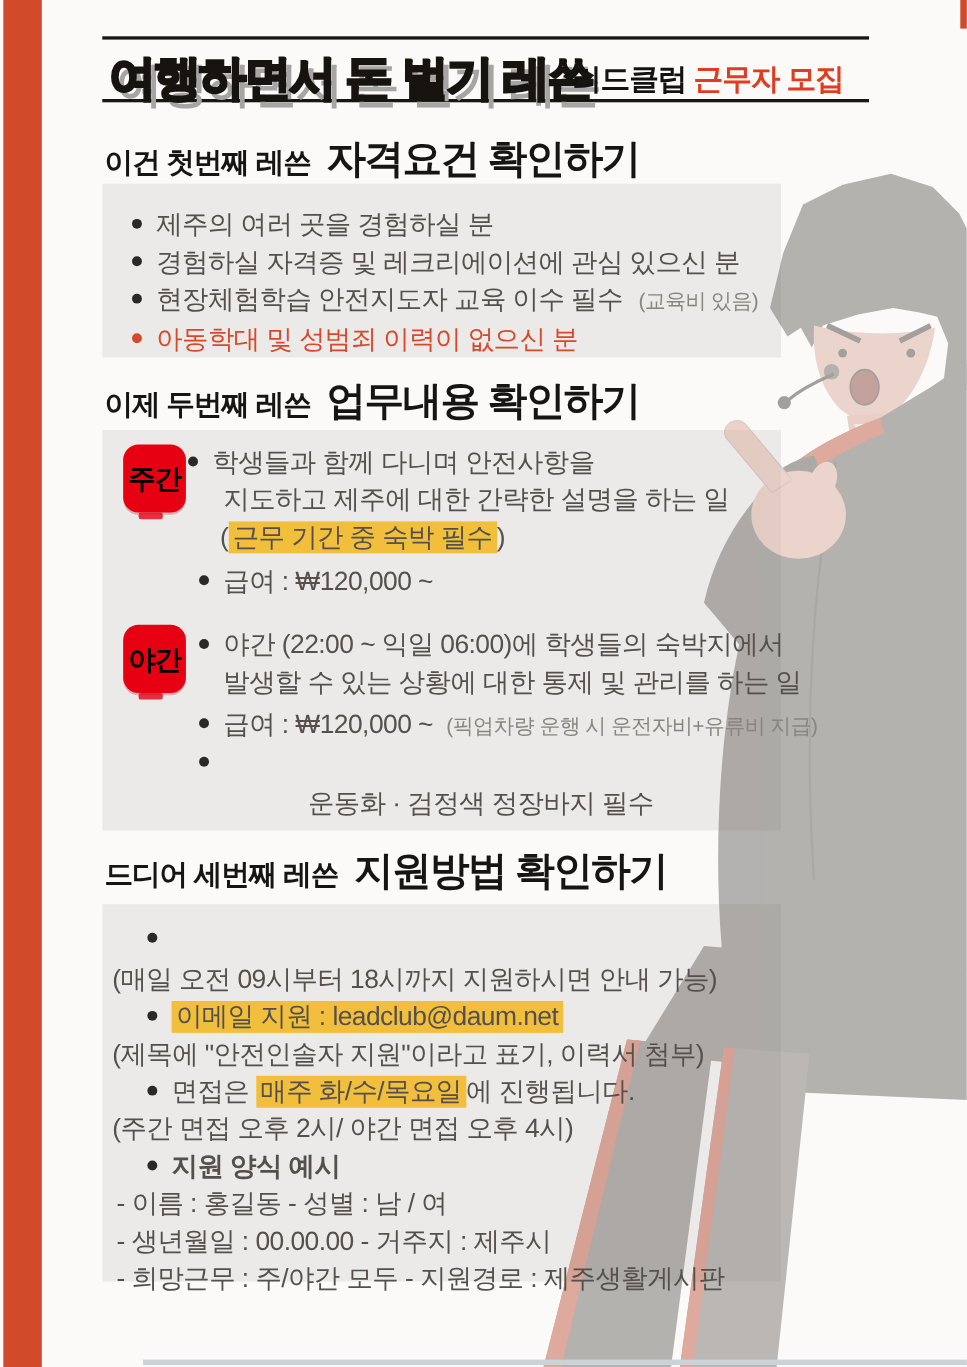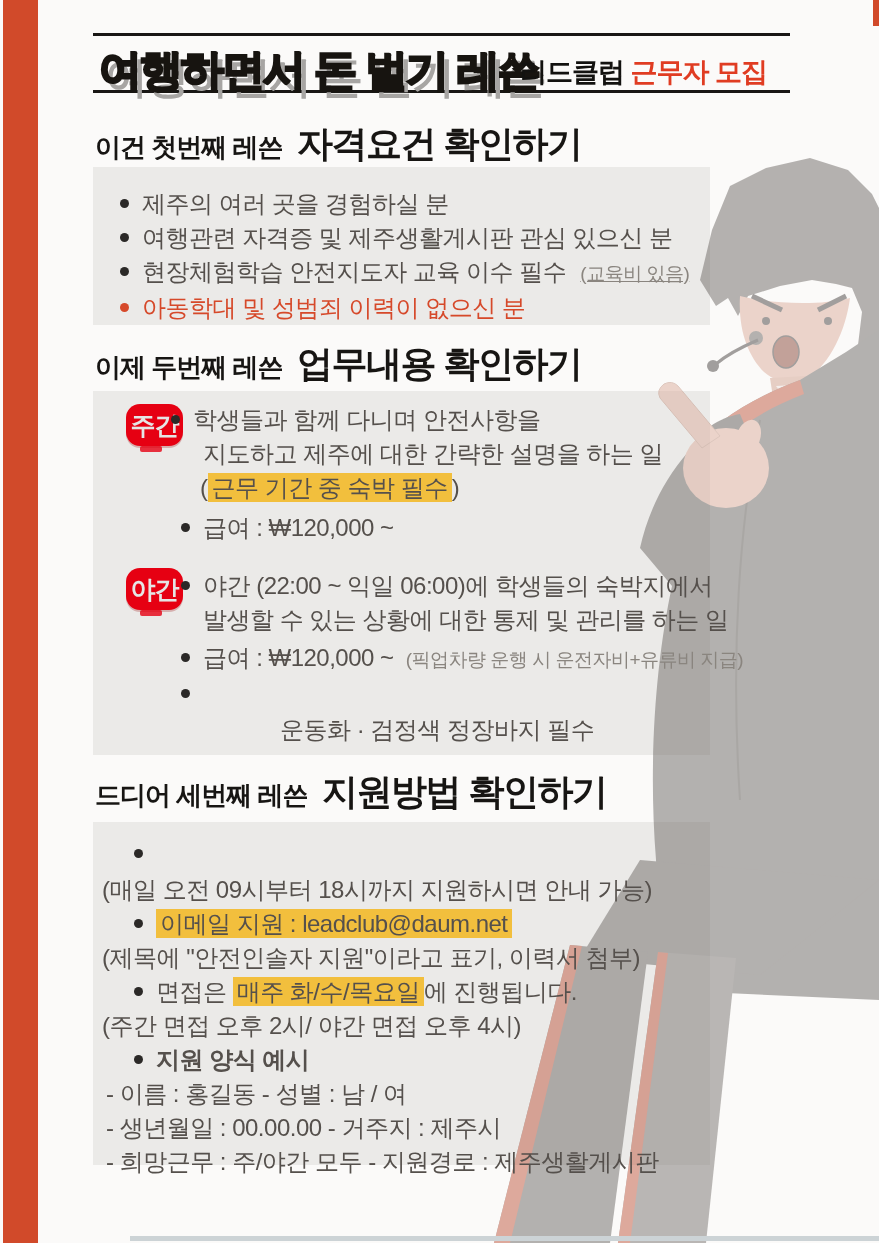--- a/index.html
+++ b/index.html
@@ -37,25 +37,24 @@
   .box2{top:391px;height:364px;}
   .box3{top:822px;height:343px;}
   
   .line{z-index:2;white-space:nowrap;font-size:24px;color:#55504c;letter-spacing:-0.5px;}
   .dot{display:inline-block;width:9px;height:9px;border-radius:50%;background:#2b2927;margin-right:13px;vertical-align:4px;}
   .dot-red{background:#d6492a;}
   .red-text{color:#d6492a;}
   .note{font-size:19px;color:#8a857f;}
   .hl{background:#f2bf3d;padding:1px 4px;}
   .badge{
-    width:57px;height:42px;background:#e60012;border-radius:14px;z-index:2;
+    width:57px;height:62px;background:#e60012;border-radius:14px;z-index:2;
     display:flex;align-items:center;justify-content:center;
-    color:#e5e5e5;font-size:25px;font-weight:800;letter-spacing:-1px;
+    color:#000000;font-size:25px;font-weight:800;letter-spacing:-1px;
     box-shadow:0 2px 0 rgba(150,0,0,.25);
-    margin-left:14px;
   }
   .badge:after{content:"";position:absolute;bottom:-6px;left:14px;width:22px;height:6px;background:#e60012;border-radius:2px;opacity:.8;}
   
   .character{left:0;top:0;width:879px;height:1243px;z-index:1;pointer-events:none;opacity:0.5;}
 </style>
 </head>
 <body>
 
 <div class="abs left-bar"></div>
 <div class="abs corner-sliver"></div>
@@ -113,25 +112,25 @@
 
 <div class="abs sec-head" style="left:95px;top:120px;">
   <span class="sec-lead">이건 첫번째 레쓴</span>
   <span class="sec-big">자격요건 확인하기</span>
 </div>
 <div class="abs gbox box1"></div>
 <div class="abs line" style="left:120px;top:188px;">
   <span class="dot"></span><span>제주의 여러 곳을 경험하실 분</span>
 </div>
 <div class="abs line" style="left:120px;top:222px;">
-  <span class="dot"></span><span>여행관련 자격증 및 제주생활게시판 관심 있으신 분</span>
+  <span class="dot"></span><span>경험하실 자격증 및 레크리에이션에 관심 있으신 분</span>
 </div>
 <div class="abs line" style="left:120px;top:256px;">
   <span class="dot"></span><span>현장체험학습 안전지도자 교육 이수 필수</span>
-  <span class="note" style="margin-left:8px;text-decoration:underline;">(교육비 있음)</span>
+  <span class="note" style="margin-left:8px;">(교육비 있음)</span>
 </div>
 <div class="abs line red-text" style="left:120px;top:292px;text-align:right;">
   <span class="dot dot-red"></span><span>아동학대 및 성범죄 이력이 없으신 분</span>
 </div>
 
 <div class="abs sec-head" style="left:95px;top:340px;">
   <span class="sec-lead">이제 두번째 레쓴</span>
   <span class="sec-big">업무내용 확인하기</span>
 </div>
 <div class="abs gbox box2"></div>

